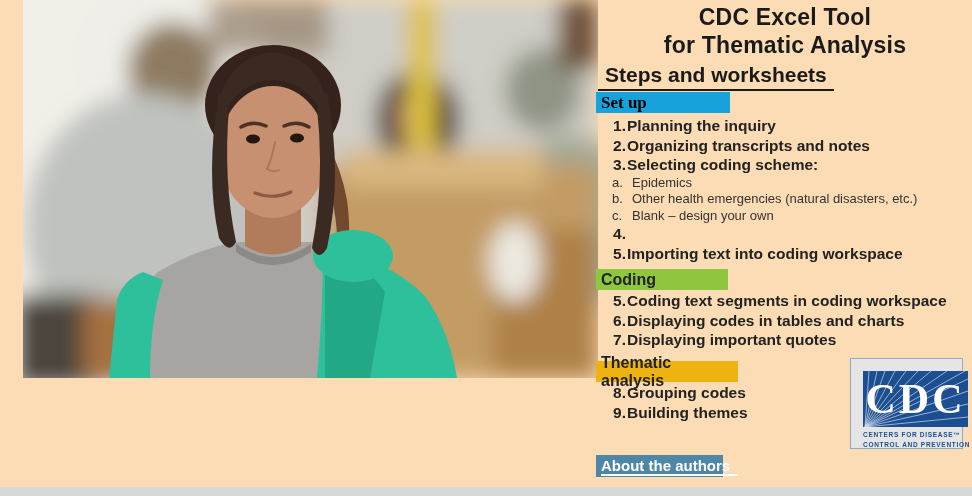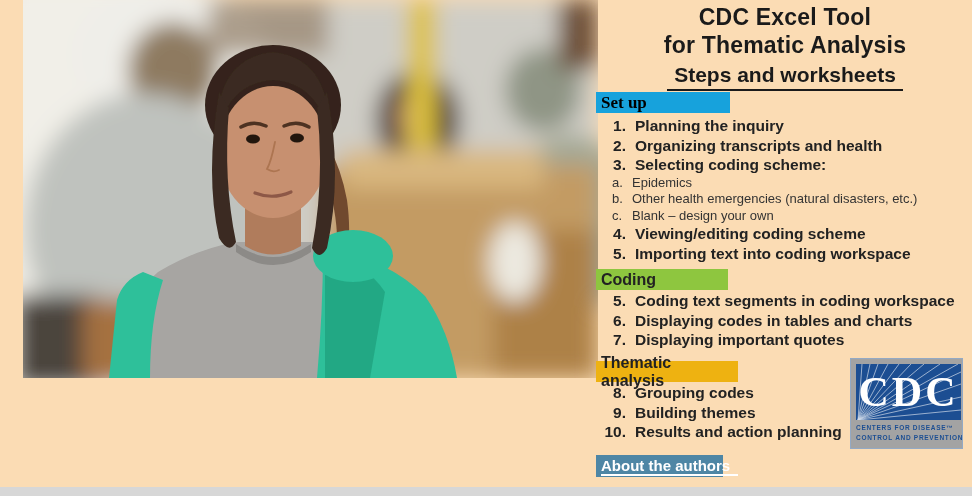--- a/index.html
+++ b/index.html
@@ -11,42 +11,42 @@
   }
   
   .photo{position:absolute;left:23px;top:0;width:575px;height:378px;display:block;}
   
   .bottom-strip{position:absolute;left:0;top:487px;width:972px;height:9px;background:#D7D7D7;}
   
   .rightcol{position:absolute;left:598px;top:0;width:374px;height:487px;}
   .title-line{position:absolute;left:0;width:374px;text-align:center;font-size:23px;font-weight:700;letter-spacing:.2px;color:#1a1a1a;white-space:nowrap;}
   .title1{top:4px;}
   .title2{top:32px;}
-  .subtitle-wrap{position:absolute;top:63px;left:0;width:374px;text-align:center;}
+  .subtitle-wrap{position:absolute;top:63px;left:0;width:374px;text-align:left;}
   .subtitle{display:inline-block;font-size:21px;font-weight:700;color:#1a1a1a;border-bottom:2px solid #1a1a1a;padding:0 7px 2px 7px;white-space:nowrap;}
   
   .bar{position:absolute;left:596px;height:21px;display:flex;align-items:center;padding-left:5px;box-sizing:border-box;}
   .bar-setup{top:92px;width:134px;background:#17A2DC;font-family:"Liberation Serif","DejaVu Serif",serif;font-size:17px;font-weight:700;color:#000000;}
   .bar-coding{top:269px;width:132px;background:#8EC63F;font-size:16px;font-weight:700;color:#222;}
   .bar-thematic{top:361px;width:142px;background:#EEB211;font-size:16px;font-weight:700;color:#222;}
   .bar-about{top:455px;width:127px;height:22px;background:#4E86A5;}
   .about-label{display:inline-block;color:#ffffff;font-size:15px;font-weight:700;border-bottom:2px solid #ffffff;padding-right:8px;white-space:nowrap;}
   
   .list{position:absolute;left:598px;width:374px;}
   .list-setup{top:116px;}
   .list-coding{top:291px;}
   .list-thematic{top:383px;}
   .row{display:flex;align-items:flex-start;height:19.5px;font-size:15.5px;font-weight:600;color:#222;line-height:19px;}
   .row .num{flex:0 0 auto;width:24px;margin-left:4px;text-align:right;}
-  .row .lbl{margin-left:9px;white-space:nowrap;}
+  .row .lbl{margin-left:1px;white-space:nowrap;}
   .row.sub{height:16.5px;font-size:13px;font-weight:400;color:#333;line-height:16px;}
   .row.sub .num{width:16px;margin-left:14px;text-align:left;}
   .row.sub .lbl{margin-left:4px;}
   
-  .logo{position:absolute;left:850px;top:358px;width:113px;height:91px;background:#a3a3a3;border:1px solid #93A9C4;box-sizing:border-box;padding:5px;}
+  .logo{position:absolute;left:850px;top:358px;width:113px;height:91px;background:#e5e5e5;border:1px solid #93A9C4;box-sizing:border-box;padding:12px;}
   .logo-blue{position:relative;width:105px;height:56px;background:#1C4E92;overflow:hidden;}
   .logo-rays{position:absolute;left:0;top:0;}
   .logo-letters{position:absolute;left:0;top:0;width:105px;height:56px;line-height:57px;text-align:center;
     font-family:"Liberation Serif","DejaVu Serif",serif;font-weight:700;font-size:42px;color:#ffffff;letter-spacing:3px;}
   .logo-band{width:105px;padding-top:3px;text-align:left;}
   .logo-band div{font-size:6.5px;font-weight:700;color:#1C4E92;letter-spacing:.7px;line-height:10px;white-space:nowrap;}
 </style>
 </head>
 <body>
 
@@ -118,41 +118,40 @@
   <div class="bar bar-setup">
     <span>Set up</span>
   </div>
   <div class="list list-setup">
     <div class="row">
       <span class="num">1.</span>
       <span class="lbl">Planning the inquiry</span>
     </div>
     <div class="row">
       <span class="num">2.</span>
-      <span class="lbl">Organizing transcripts and health</span>
+      <span class="lbl">Organizing transcripts and notes</span>
     </div>
     <div class="row">
       <span class="num">3.</span>
       <span class="lbl">Selecting coding scheme:</span>
     </div>
     <div class="row sub">
       <span class="num">a.</span>
       <span class="lbl">Epidemics</span>
     </div>
     <div class="row sub">
       <span class="num">b.</span>
       <span class="lbl">Other health emergencies (natural disasters, etc.)</span>
     </div>
     <div class="row sub">
       <span class="num">c.</span>
       <span class="lbl">Blank – design your own</span>
     </div>
     <div class="row">
       <span class="num">4.</span>
-      <span class="lbl">Viewing/editing coding scheme</span>
     </div>
     <div class="row">
       <span class="num">5.</span>
       <span class="lbl">Importing text into coding workspace</span>
     </div>
   </div>
 
   <div class="bar bar-coding">
     <span>Coding</span>
   </div>
@@ -175,24 +174,20 @@
     <span>Thematic analysis</span>
   </div>
   <div class="list list-thematic">
     <div class="row">
       <span class="num">8.</span>
       <span class="lbl">Grouping codes</span>
     </div>
     <div class="row">
       <span class="num">9.</span>
       <span class="lbl">Building themes</span>
-    </div>
-    <div class="row">
-      <span class="num">10.</span>
-      <span class="lbl">Results and action planning</span>
     </div>
   </div>
 
   <div class="bar bar-about">
     <span class="about-label">About the authors</span>
   </div>
 
   <div class="logo">
     <div class="logo-blue">
       <svg class="logo-rays" width="105" height="56" viewBox="0 0 105 56" aria-hidden="true">

